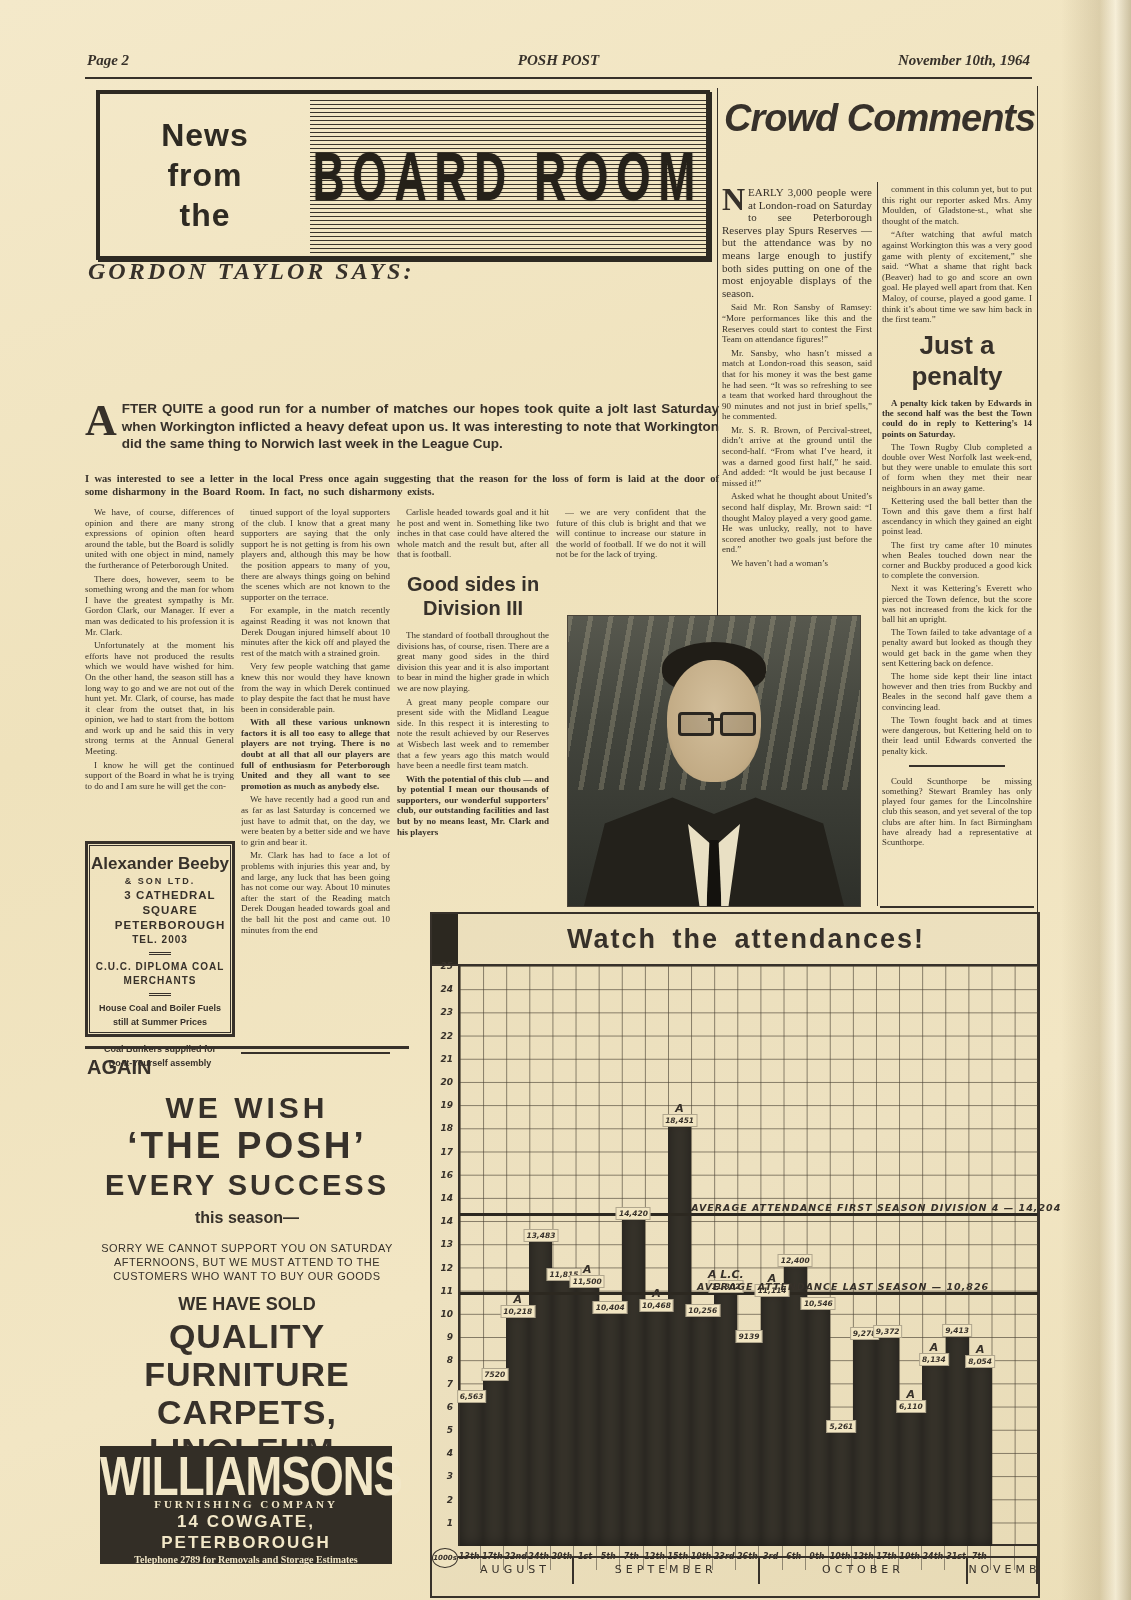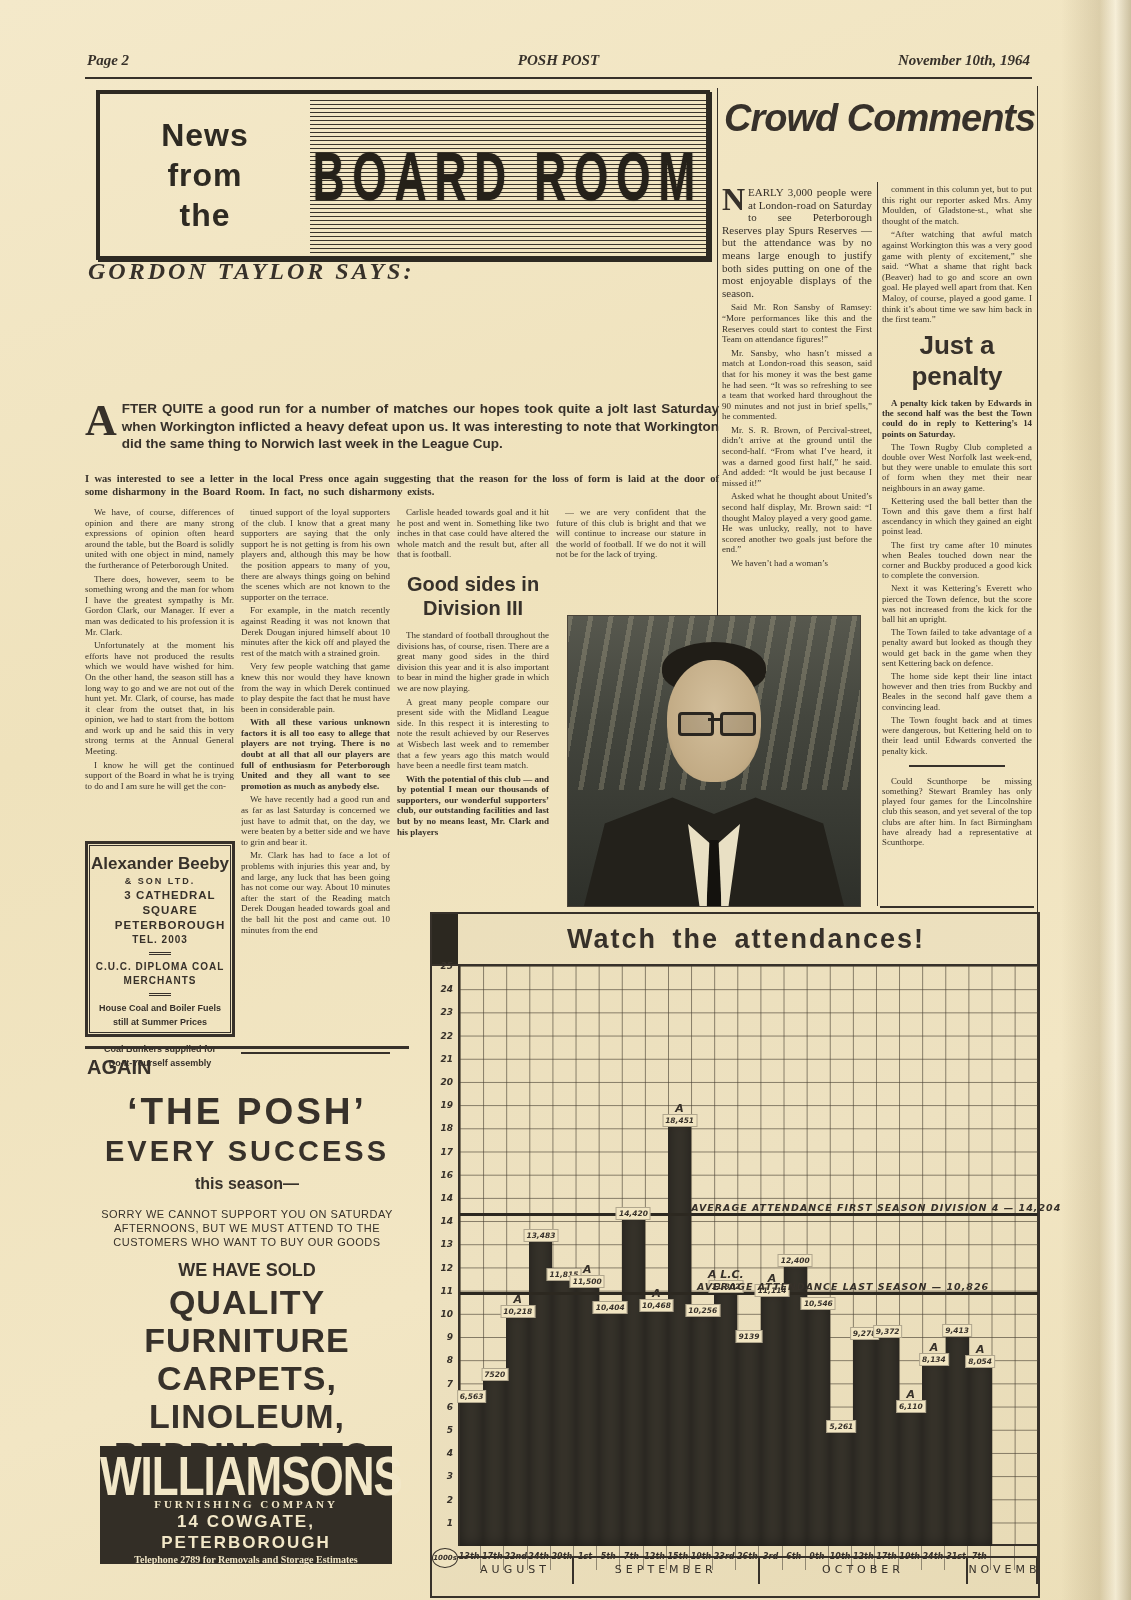--- a/index.html
+++ b/index.html
@@ -237,20 +237,21 @@
     <div class="s1" style="letter-spacing:0;">House Coal and Boiler Fuels</div>
     <div class="s1" style="letter-spacing:0;">still at Summer Prices</div>
     <div class="dv"></div>
     <div class="s1" style="letter-spacing:0;">Coal Bunkers supplied for</div>
     <div class="s1" style="letter-spacing:0;">Do-It-Yourself assembly</div>
   </div>
 
   <div class="rule" style="left:85px;top:1046px;width:324px;height:3px;"></div>
   <div class="posh-ad">
     <div class="again">AGAIN</div>
+    <div class="l1">WE WISH</div>
     <div class="l2">‘THE POSH’</div>
     <div class="l3">EVERY SUCCESS</div>
     <div class="season">this season—</div>
     <div class="sorry">
       <div>SORRY WE CANNOT SUPPORT YOU ON SATURDAY</div>
       <div>AFTERNOONS, BUT WE MUST ATTEND TO THE</div>
       <div>CUSTOMERS WHO WANT TO BUY OUR GOODS</div>
     </div>
     <div class="sold">WE HAVE SOLD</div>
     <div class="big">QUALITY FURNITURE</div>

